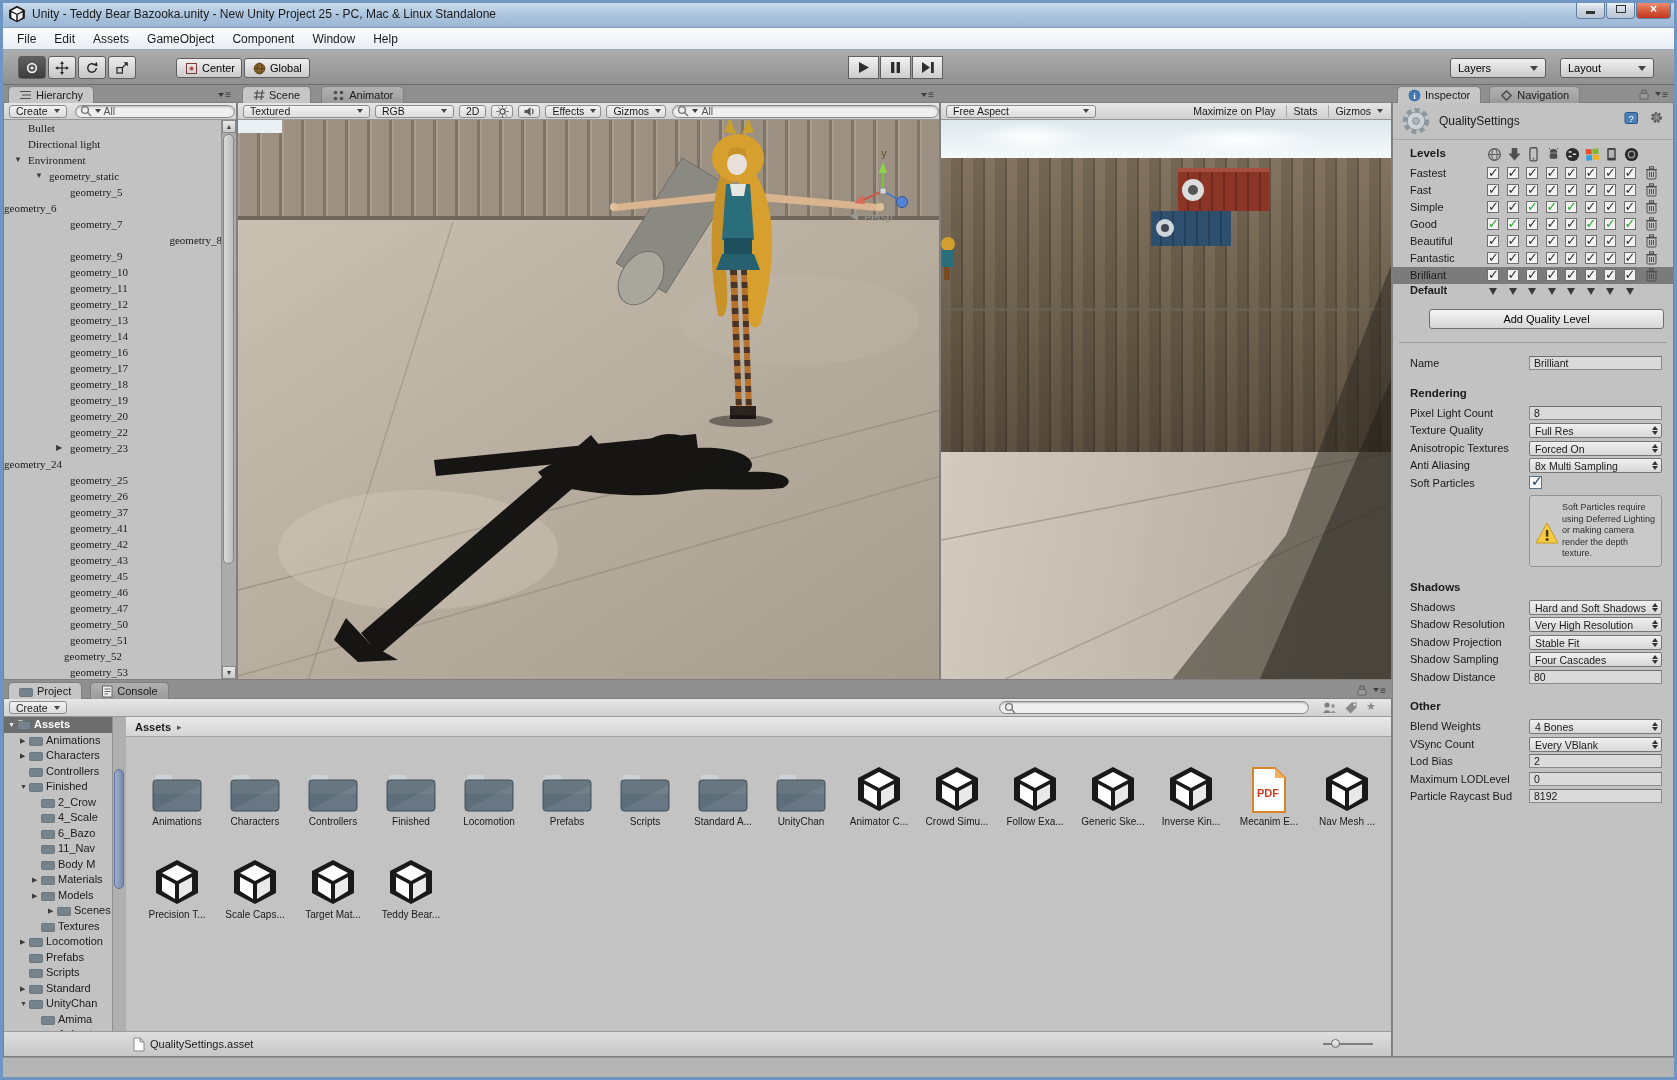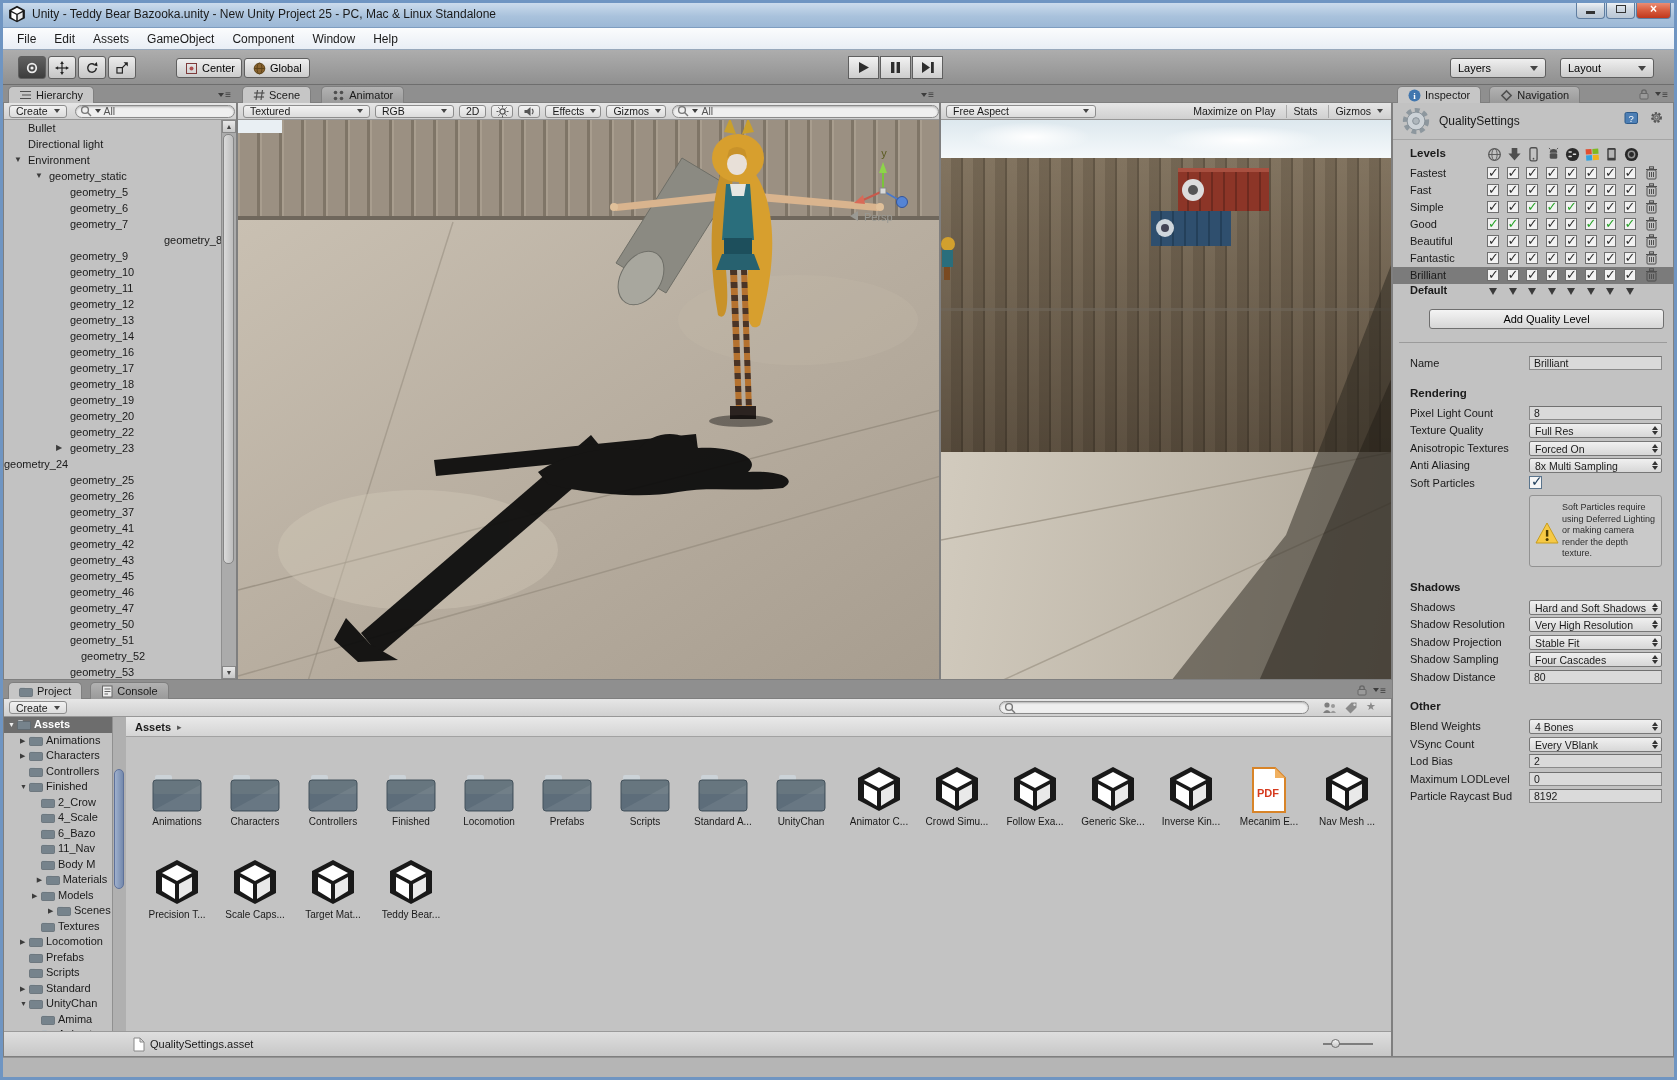--- a/index.html
+++ b/index.html
@@ -51,21 +51,21 @@
   .minibar{position:absolute;left:0;top:0;height:17px;width:100%;background:linear-gradient(#e6e6e6,#d0d0d0);
     border-bottom:1px solid #979797;display:flex;align-items:center;font-size:11px;box-sizing:border-box;}
   .mctl{height:13px;display:flex;align-items:center;gap:4px;padding:0 6px;border:1px solid #8d8d8d;
     border-radius:3px;background:linear-gradient(#f2f2f2,#dcdcdc);margin-left:5px;font-size:10.5px;box-sizing:border-box;}
   .mctl .caret{border-left-width:3px;border-right-width:3px;border-top-width:4px;margin-left:2px;}
   .searchpill{height:13px;border:1px solid #8a8a8a;border-radius:8px;background:#efefef;
     box-shadow:inset 0 1px 2px rgba(0,0,0,.25);display:flex;align-items:center;font-size:10.5px;color:#555;
     padding:0 8px 0 4px;gap:3px;box-sizing:border-box;}
   
   #hierarchy{left:3px;top:102px;width:234px;height:578px;}
-  #hierarchy-list{position:absolute;left:0;top:17px;right:14px;bottom:0;overflow:hidden;}
+  #hierarchy-list{position:absolute;left:0;top:17px;right:14px;bottom:0;overflow:hidden;font-family:Liberation Serif, serif;}
   .h-row{position:relative;height:16px;line-height:16px;font-size:11px;white-space:nowrap;}
   .tree-arrow{position:absolute;font-size:8px;color:#3c3c3c;top:0;}
   .vscroll{position:absolute;right:0;top:17px;width:14px;bottom:0;background:#ababab;border-left:1px solid #8f8f8f;}
   .vs-arrow{position:absolute;left:0;width:14px;height:13px;background:linear-gradient(#e8e8e8,#c8c8c8);
     border:1px solid #888;box-sizing:border-box;color:#444;font-size:7px;text-align:center;line-height:12px;}
   .vs-thumb{position:absolute;left:1px;width:11px;background:linear-gradient(90deg,#dadada,#bdbdbd);
     border:1px solid #858585;border-radius:5px;box-sizing:border-box;}
   
   #scene{left:237px;top:102px;width:703px;height:578px;}
   #scene-vp{position:absolute;left:0;top:17px;right:0;bottom:0;overflow:hidden;background:#b1a89b;}
@@ -298,21 +298,21 @@
         <span class="pm-tri"></span>
         <span>All</span>
       </div>
     </div>
     <div id="hierarchy-list">
         <div class="h-row" style="padding-left: 24px;"><span>Bullet</span></div>
         <div class="h-row" style="padding-left: 24px;"><span>Directional light</span></div>
         <div class="h-row" style="padding-left: 24px;"><span class="tree-arrow" style="left: 10px;">▼</span><span>Environment</span></div>
         <div class="h-row" style="padding-left: 45px;"><span class="tree-arrow" style="left: 31px;">▼</span><span>geometry_static</span></div>
         <div class="h-row" style="padding-left: 66px;"><span>geometry_5</span></div>
-        <div class="h-row" style="padding-left: 66px;"><span>geometry_6</span></div>
+        <div class="h-row" style=""><span>geometry_6</span></div>
         <div class="h-row" style="padding-left: 66px;"><span>geometry_7</span></div>
         <div class="h-row" style="padding-left: 66px; text-align: right;"><span>geometry_8</span></div>
         <div class="h-row" style="padding-left: 66px;"><span>geometry_9</span></div>
         <div class="h-row" style="padding-left: 66px;"><span>geometry_10</span></div>
         <div class="h-row" style="padding-left: 66px;"><span>geometry_11</span></div>
         <div class="h-row" style="padding-left: 66px;"><span>geometry_12</span></div>
         <div class="h-row" style="padding-left: 66px;"><span>geometry_13</span></div>
         <div class="h-row" style="padding-left: 66px;"><span>geometry_14</span></div>
         <div class="h-row" style="padding-left: 66px;"><span>geometry_16</span></div>
         <div class="h-row" style="padding-left: 66px;"><span>geometry_17</span></div>
@@ -326,21 +326,21 @@
         <div class="h-row" style="padding-left: 66px;"><span>geometry_26</span></div>
         <div class="h-row" style="padding-left: 66px;"><span>geometry_37</span></div>
         <div class="h-row" style="padding-left: 66px;"><span>geometry_41</span></div>
         <div class="h-row" style="padding-left: 66px;"><span>geometry_42</span></div>
         <div class="h-row" style="padding-left: 66px;"><span>geometry_43</span></div>
         <div class="h-row" style="padding-left: 66px;"><span>geometry_45</span></div>
         <div class="h-row" style="padding-left: 66px;"><span>geometry_46</span></div>
         <div class="h-row" style="padding-left: 66px;"><span>geometry_47</span></div>
         <div class="h-row" style="padding-left: 66px;"><span>geometry_50</span></div>
         <div class="h-row" style="padding-left: 66px;"><span>geometry_51</span></div>
-        <div class="h-row" style="padding-left: 77px;"><span>geometry_52</span></div>
+        <div class="h-row" style="padding-left: 60px;"><span>geometry_52</span></div>
         <div class="h-row" style="padding-left: 66px;"><span>geometry_53</span></div>
       </div>
     <div class="vscroll">
       <div class="vs-arrow" style="top:0;">▲</div>
       <div class="vs-thumb" style="top:14px;height:430px;"></div>
       <div class="vs-arrow" style="bottom:0;">▼</div>
     </div>
   </div>
 
   <div id="scene" class="panel">
@@ -1219,21 +1219,21 @@
         <div class="t-row" style="padding-left: 28px;">
           <span style="width: 9px; font-size: 7px; color: rgb(60, 60, 60); display: inline-block;"></span>
           <span class="icn" style="margin-right: 3px;">
             <svg width="14" height="11" viewBox="0 0 14 11" xmlns="http://www.w3.org/2000/svg">
               <rect x="1" y="1" width="5" height="3" rx="1" fill="#b8bec2"></rect>
               <rect x="0.5" y="2.5" width="13" height="8" rx="1" fill="#76838c" stroke="#5a666e" stroke-width="0.7"></rect>
             </svg>
           </span>
           <span>Body M</span>
         </div>
-        <div class="t-row" style="padding-left: 28px; justify-content: center;">
+        <div class="t-row" style="padding-left: 28px;">
           <span style="width: 9px; font-size: 7px; color: rgb(60, 60, 60); display: inline-block;">▶</span>
           <span class="icn" style="margin-right: 3px;">
             <svg width="14" height="11" viewBox="0 0 14 11" xmlns="http://www.w3.org/2000/svg">
               <rect x="1" y="1" width="5" height="3" rx="1" fill="#b8bec2"></rect>
               <rect x="0.5" y="2.5" width="13" height="8" rx="1" fill="#76838c" stroke="#5a666e" stroke-width="0.7"></rect>
             </svg>
           </span>
           <span>Materials</span>
         </div>
         <div class="t-row" style="padding-left: 28px;">

